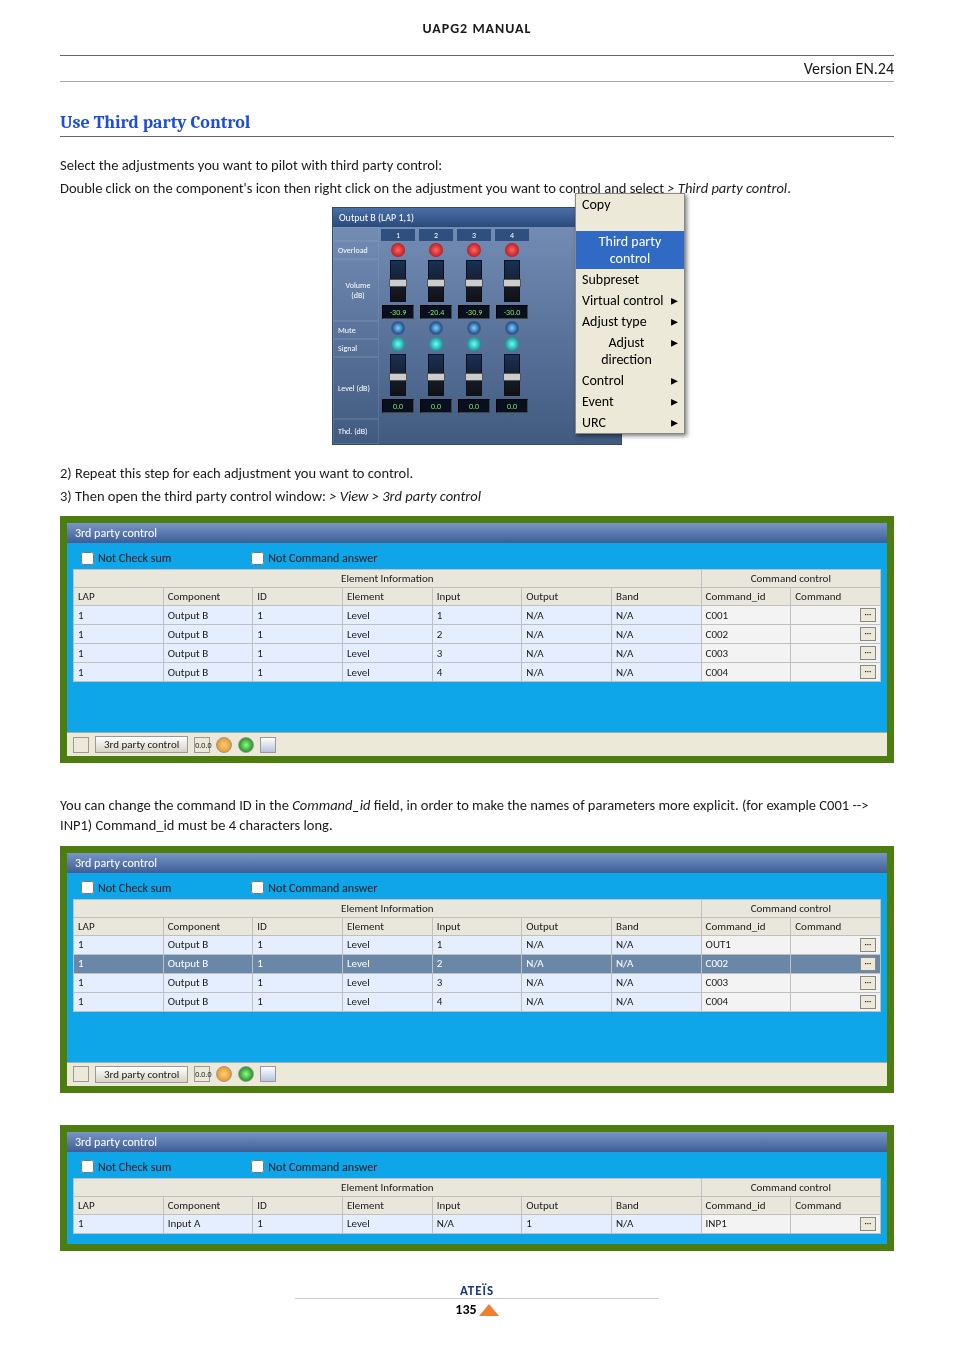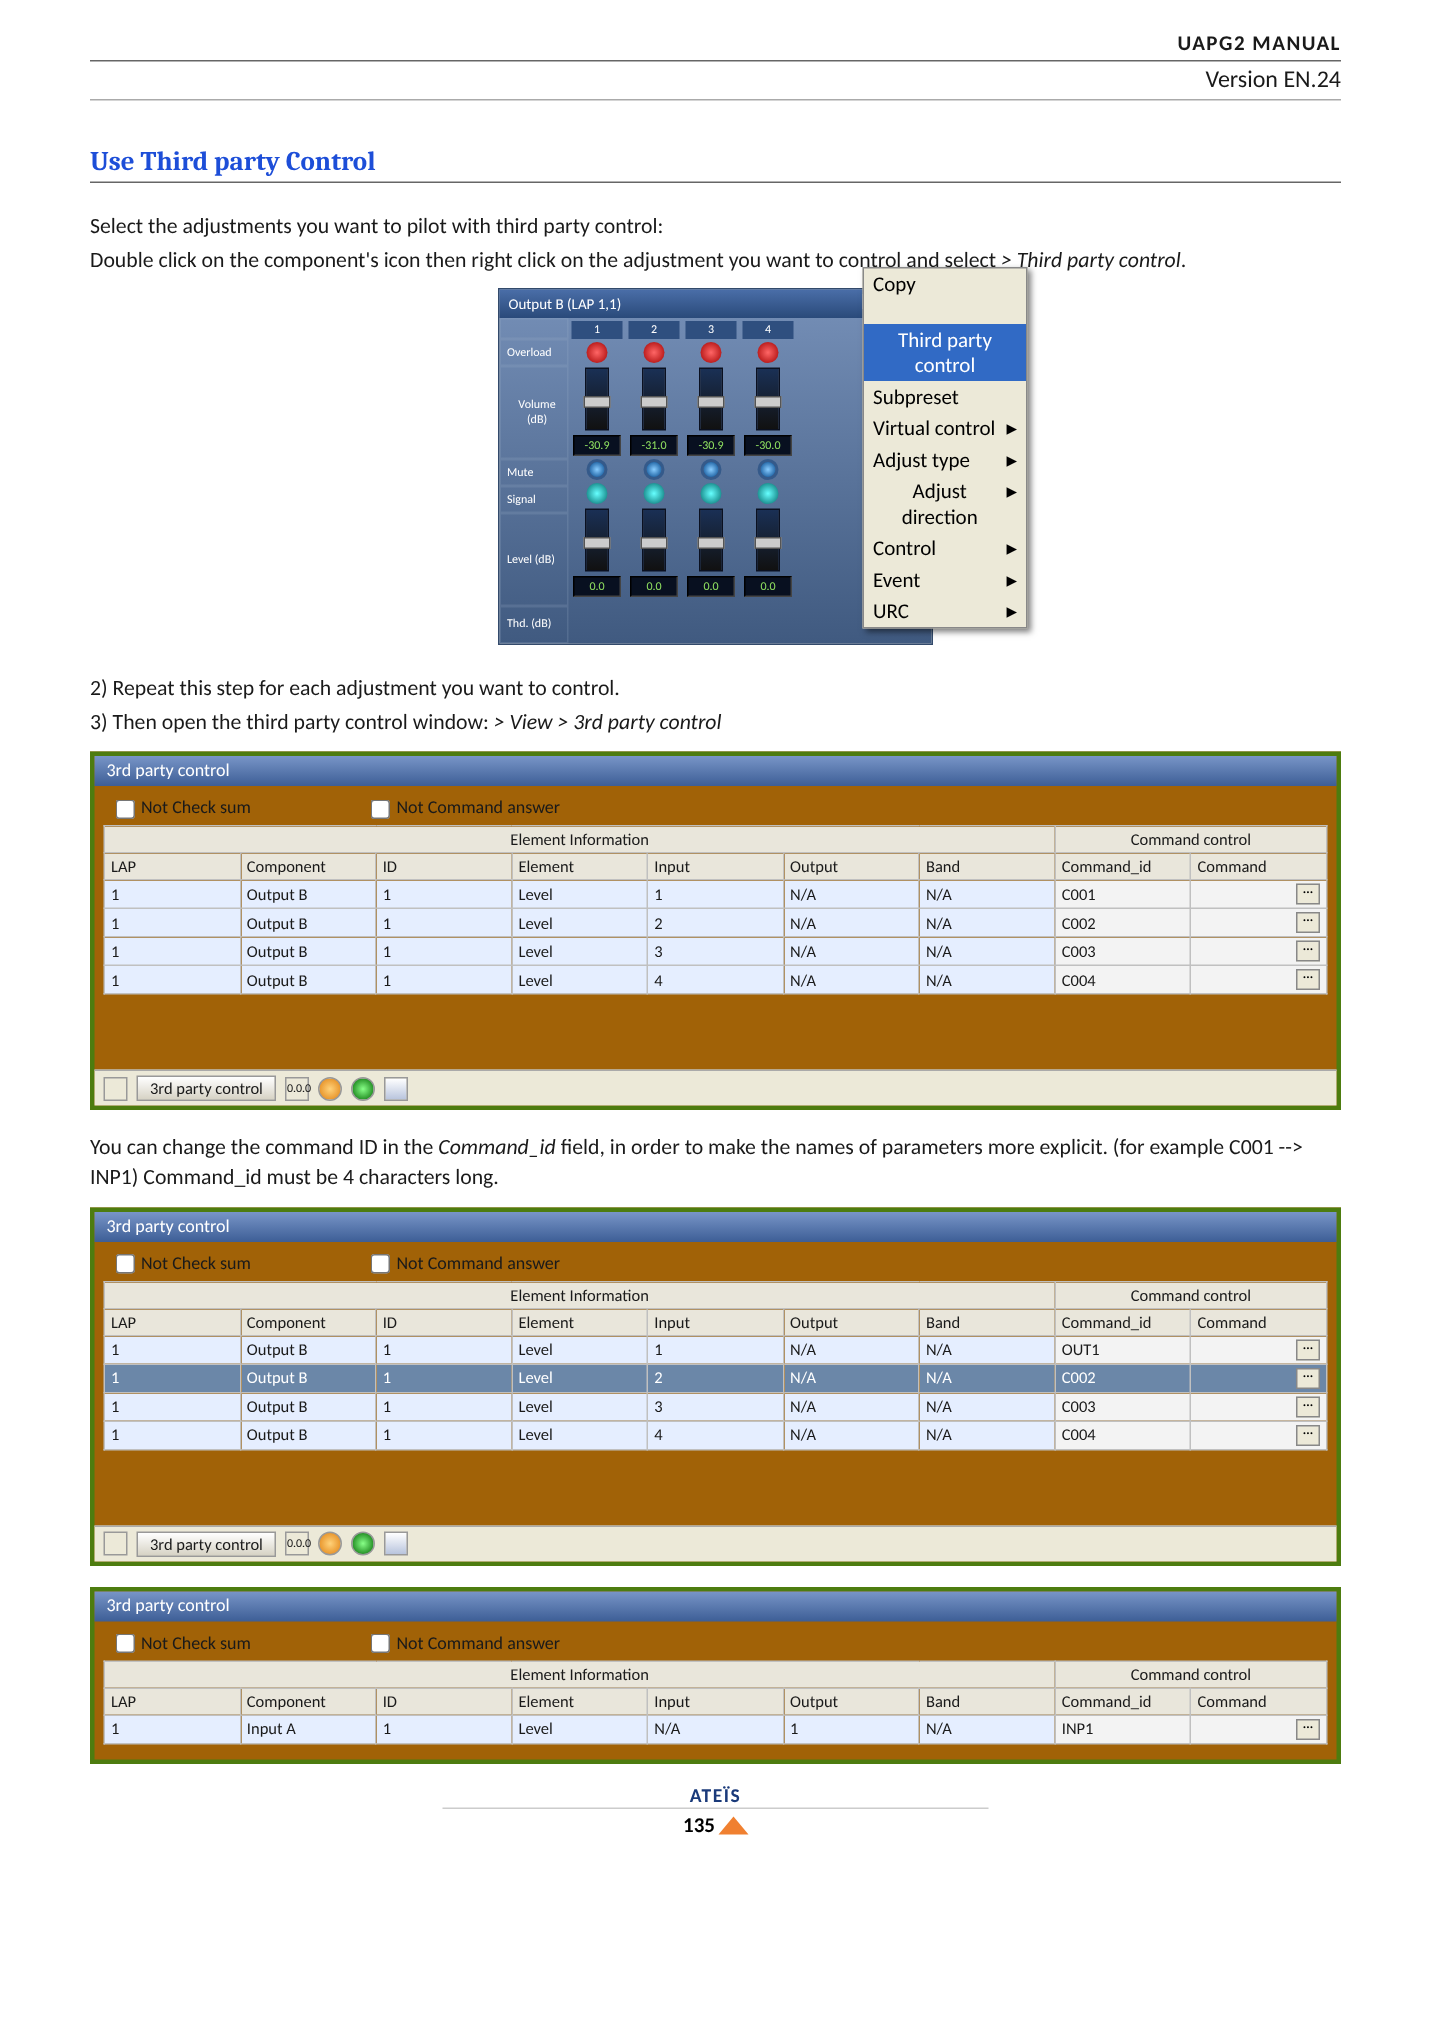--- a/index.html
+++ b/index.html
@@ -6,21 +6,21 @@
   body {
     font-family: Calibri, Arial, sans-serif;
     background: #fff;
     width: 954px;
     margin: 0 auto;
     padding: 20px 60px 40px;
     color: #1a1a1a;
     font-size: 14px;
   }
   .header-block { text-align: center; margin-bottom: 30px; }
-  .manual-title { font-size: 14px; font-weight: bold; letter-spacing: 1px; border-bottom: 1px solid #666; padding-bottom: 3px; text-align: right; }
+  .manual-title { font-size: 14px; font-weight: bold; letter-spacing: 1px; border-bottom: 1px solid #666; padding-bottom: 18px; }
   .version { font-size: 16px; border-bottom: 1px solid #aaa; padding-bottom: 3px; margin-top: 3px; text-align: right;}
   .section-title {
     color: #1d4ed8;
     font-family: Cambria, Georgia, serif;
     font-size: 18px;
     margin: 28px 0 18px;
     border-bottom: 1px solid #666;
     padding-bottom: 3px;
   }
   p { font-size: 14.5px; line-height: 1.4; margin: 3px 0; }
@@ -58,23 +58,23 @@
   .fig1-readout { background:#081020; color:#8fe060; font-size:8px; text-align:center; padding:1px 0; margin:1px; border:1px inset #444;}
   .fig1-ctx {
     position:absolute; right:-64px; bottom:10px;
     width:110px; background:#ece9d8; border:1px solid #888; color:#000;
     font-size:14px; box-shadow: 2px 2px 4px rgba(0,0,0,0.5);
     z-index:10;
   }
   .fig1-ctx-item { padding:2px 6px; display:flex; justify-content:space-between; }
   .fig1-ctx-item.hl { background:#316ac5; color:#fff;margin-top:16px; }
   .tpc-panel {
-    border: 3px solid #4d7c0f;
-    background: #a16207;
-    margin: 10px 0 14px;
+    border: 7px solid #4d7c0f;
+    background: #0ea5e9;
+    margin: 10px 0 32px;
     font-size: 11px;
   }
   .tpc-titlebar {
     background: linear-gradient(#7895c7,#3d5e96);
     color:#fff;
     padding: 3px 8px;
     font-size: 12px;
   }
   .tpc-options {
     padding: 8px 14px 4px;
@@ -177,21 +177,21 @@
               <div class="fig1-knob"></div>
             </div>
             <div class="fig1-readout">0.0</div>
           </div>
           <div class="fig1-ch">
             <div class="fig1-head">2</div>
             <div class="fig1-led led-red"></div>
             <div class="fig1-slider">
               <div class="fig1-knob"></div>
             </div>
-            <div class="fig1-readout">-31.0</div>
+            <div class="fig1-readout">-20.4</div>
             <div class="fig1-led led-blue led-ring"></div>
             <div class="fig1-led led-cyan"></div>
             <div class="fig1-slider">
               <div class="fig1-knob"></div>
             </div>
             <div class="fig1-readout">0.0</div>
           </div>
           <div class="fig1-ch">
             <div class="fig1-head">3</div>
             <div class="fig1-led led-red"></div>

